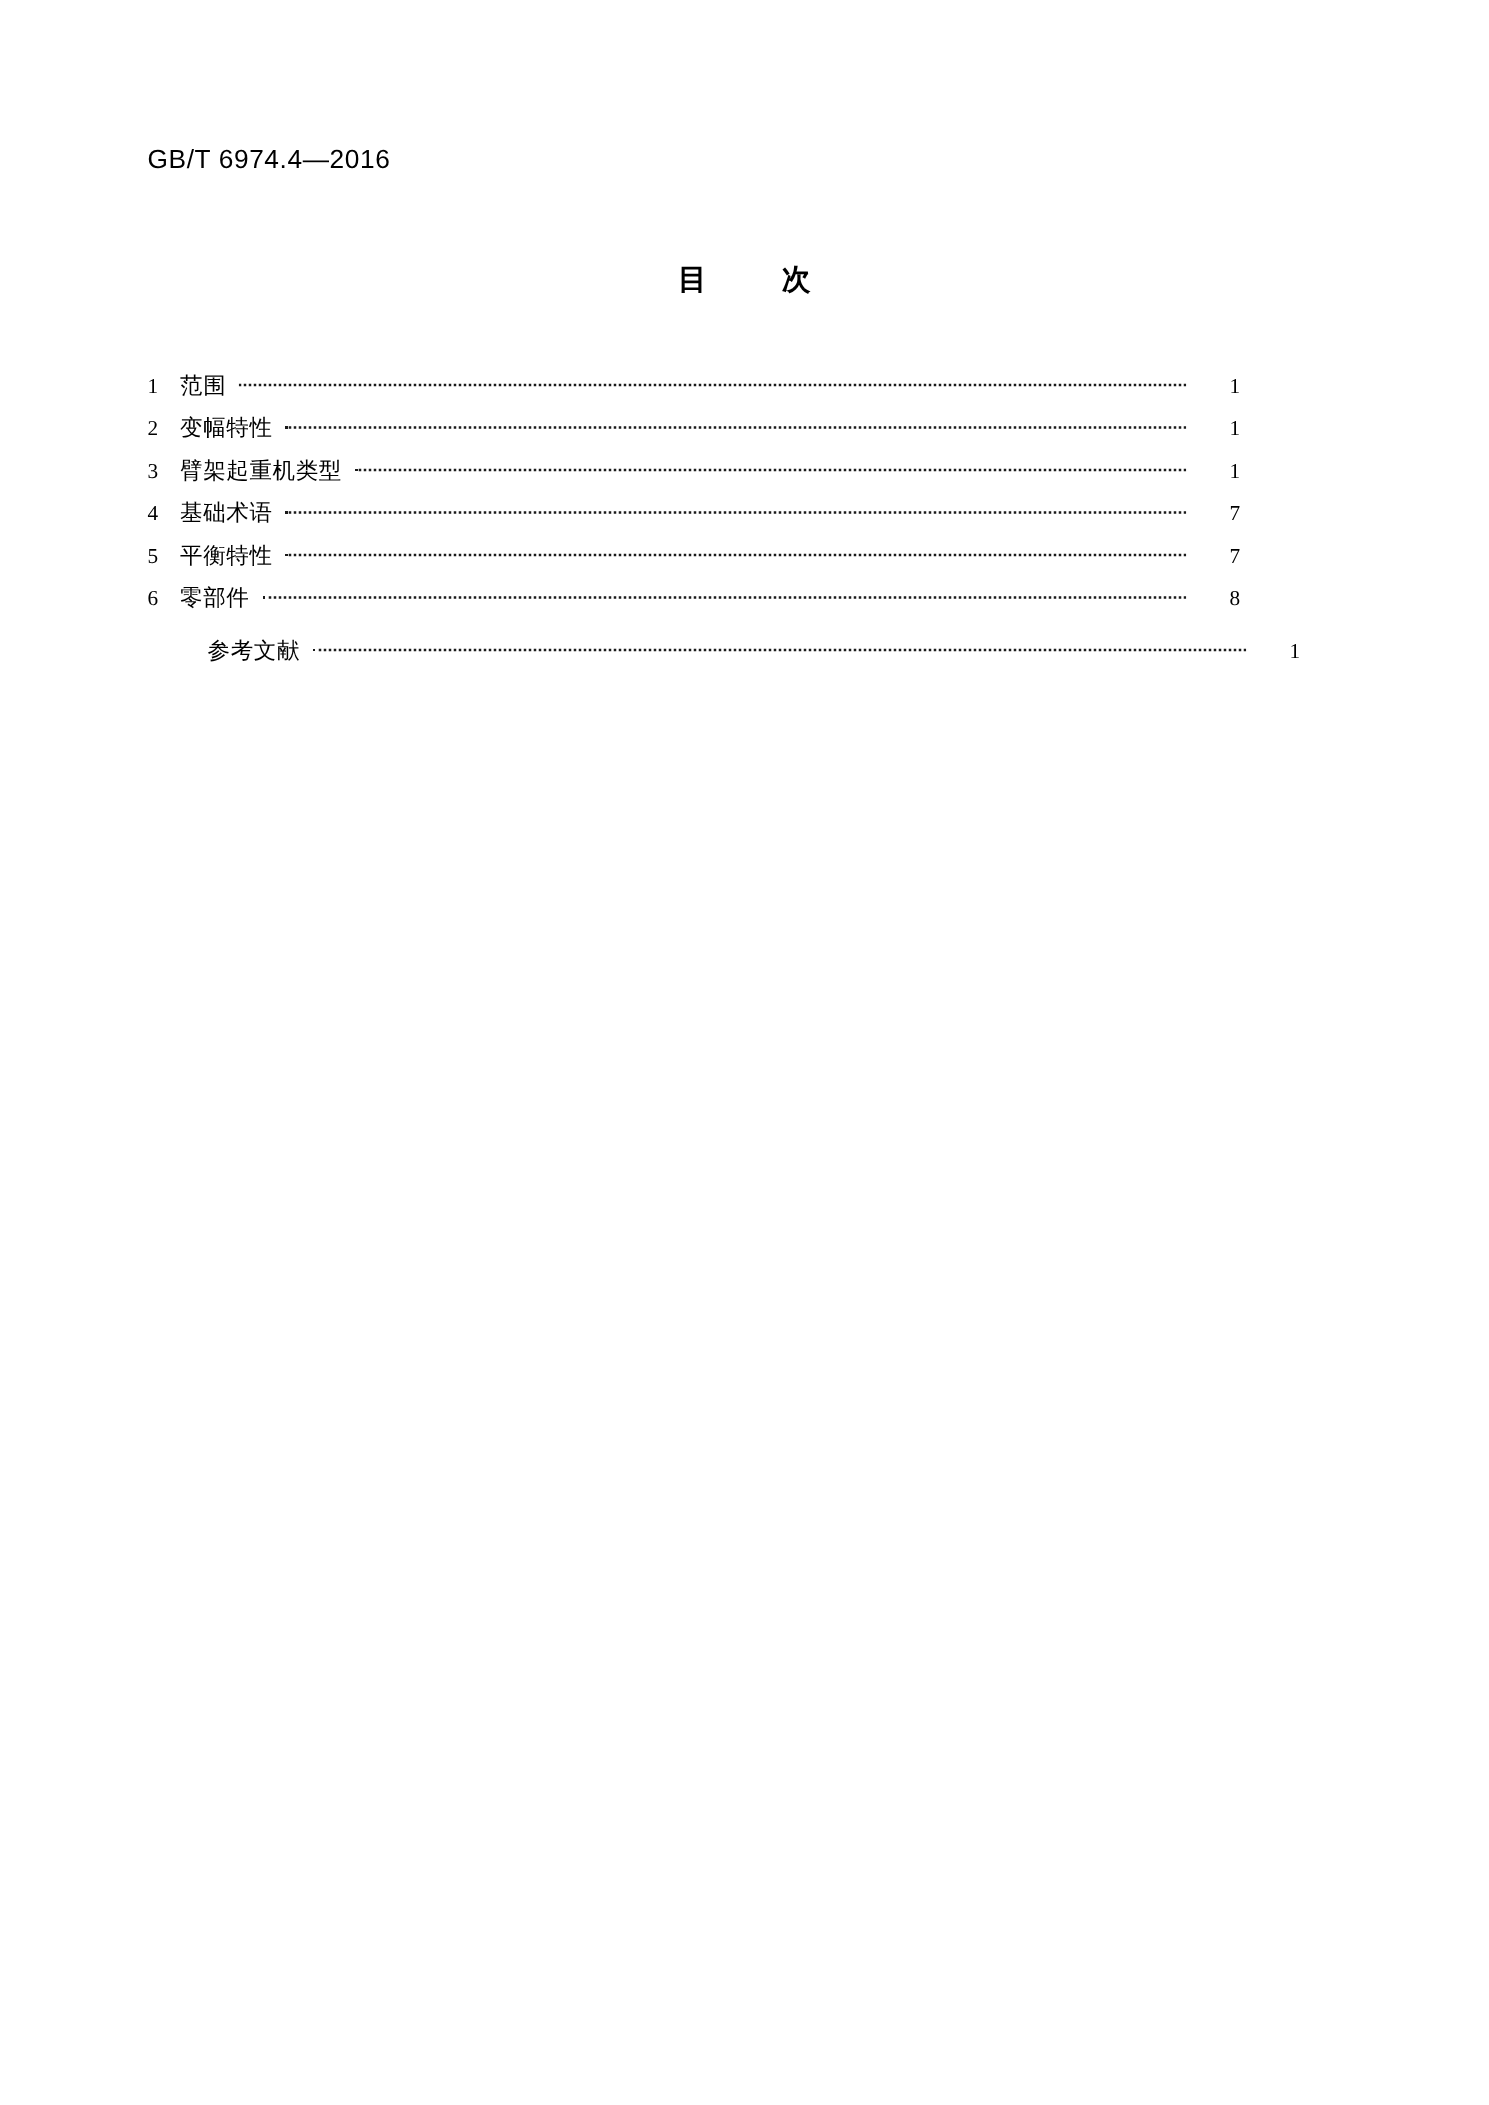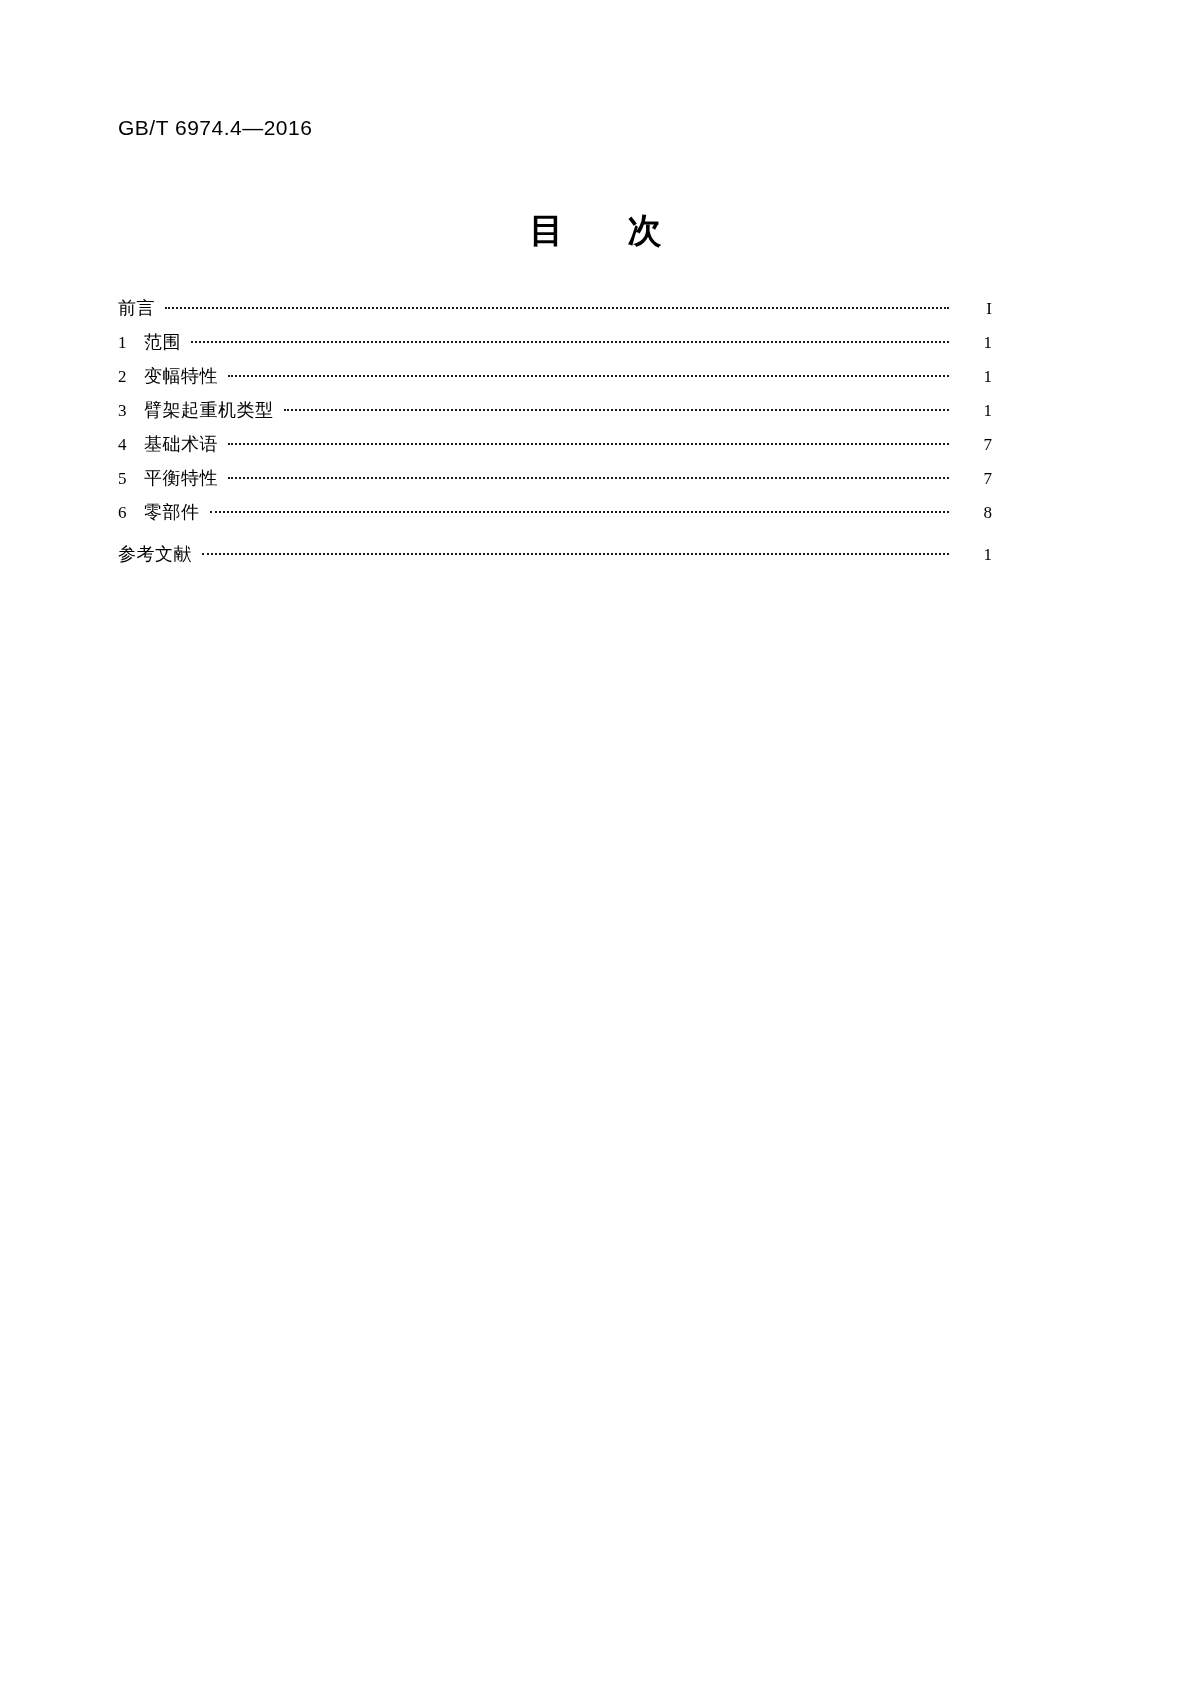--- a/index.html
+++ b/index.html
@@ -33,21 +33,21 @@
     white-space: nowrap;
   }
   .toc-title {
     position: absolute;
     top: 208px;
     left: 0;
     width: 1191px;
     text-align: center;
     font-family: "DejaVu Sans", "Liberation Sans", sans-serif;
     font-weight: bold;
-    font-size: 34px;
+    font-size: 23px;
     letter-spacing: 26px;
     text-indent: 26px;
     color: #000;
   }
   .toc-list {
     position: absolute;
     top: 296px;
     left: 118px;
     width: 874px;
   }
@@ -55,20 +55,21 @@
     display: flex;
     align-items: baseline;
     width: 100%;
     font-size: 18.5px;
     line-height: 1.0;
     height: 34px;
     color: #000;
   }
   .toc-row.gap-before {
     margin-top: 8px;
+    margin-left: 48px;
   }
   .toc-num {
     font-family: "Liberation Serif", "DejaVu Serif", serif;
     font-size: 17px;
     width: 26px;
     flex: 0 0 26px;
     text-align: left;
     white-space: nowrap;
   }
   .toc-label {
@@ -108,26 +109,20 @@
 <body>
 
 <div class="page">
 
   <div class="header-code">GB/T 6974.4—2016</div>
 
   <div class="toc-title">目    次</div>
 
   <div class="toc-list">
 
-    <div class="toc-row no-num">
-
-      <span class="toc-label">前言</span>
-      <span class="toc-leader"></span>
-      <span class="toc-page">I</span>
-    </div>
 
     <div class="toc-row">
       <span class="toc-num">1</span>
       <span class="toc-label">范围</span>
       <span class="toc-leader"></span>
       <span class="toc-page">1</span>
     </div>
 
     <div class="toc-row">
       <span class="toc-num">2</span>

